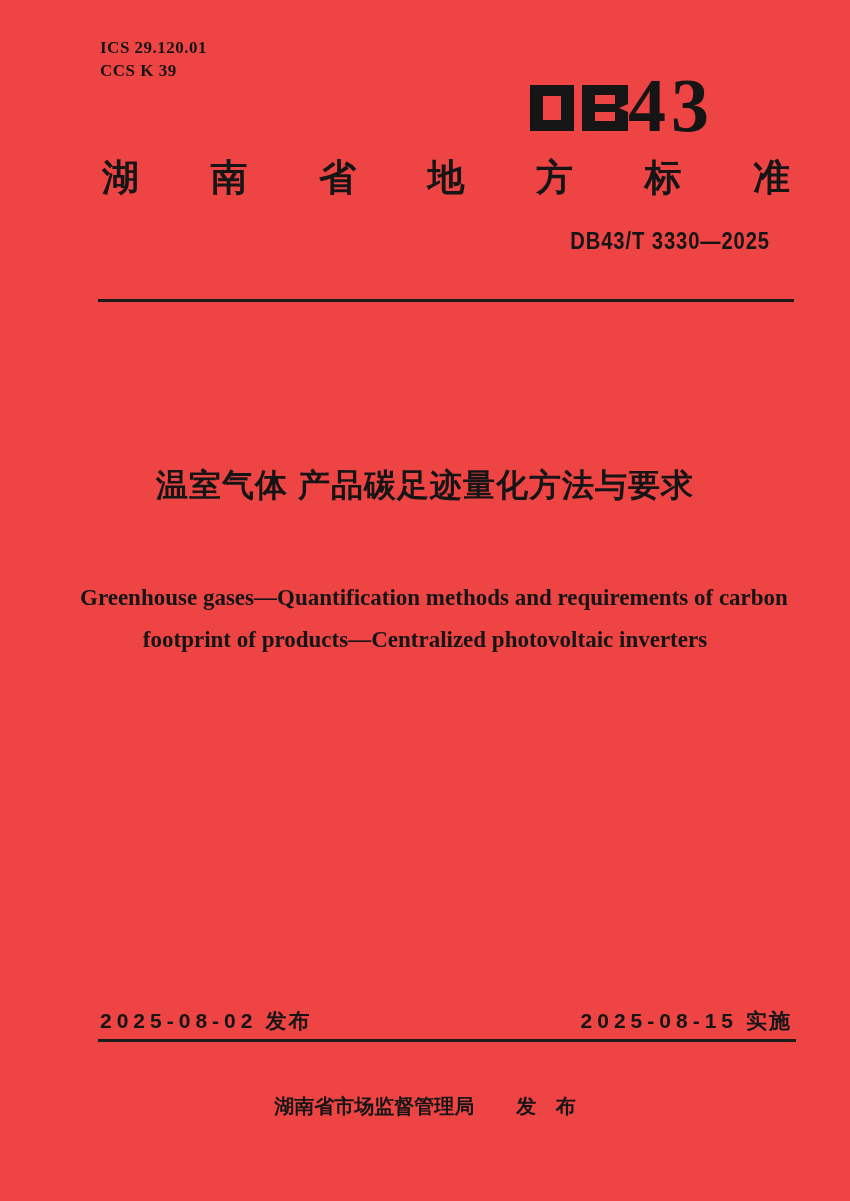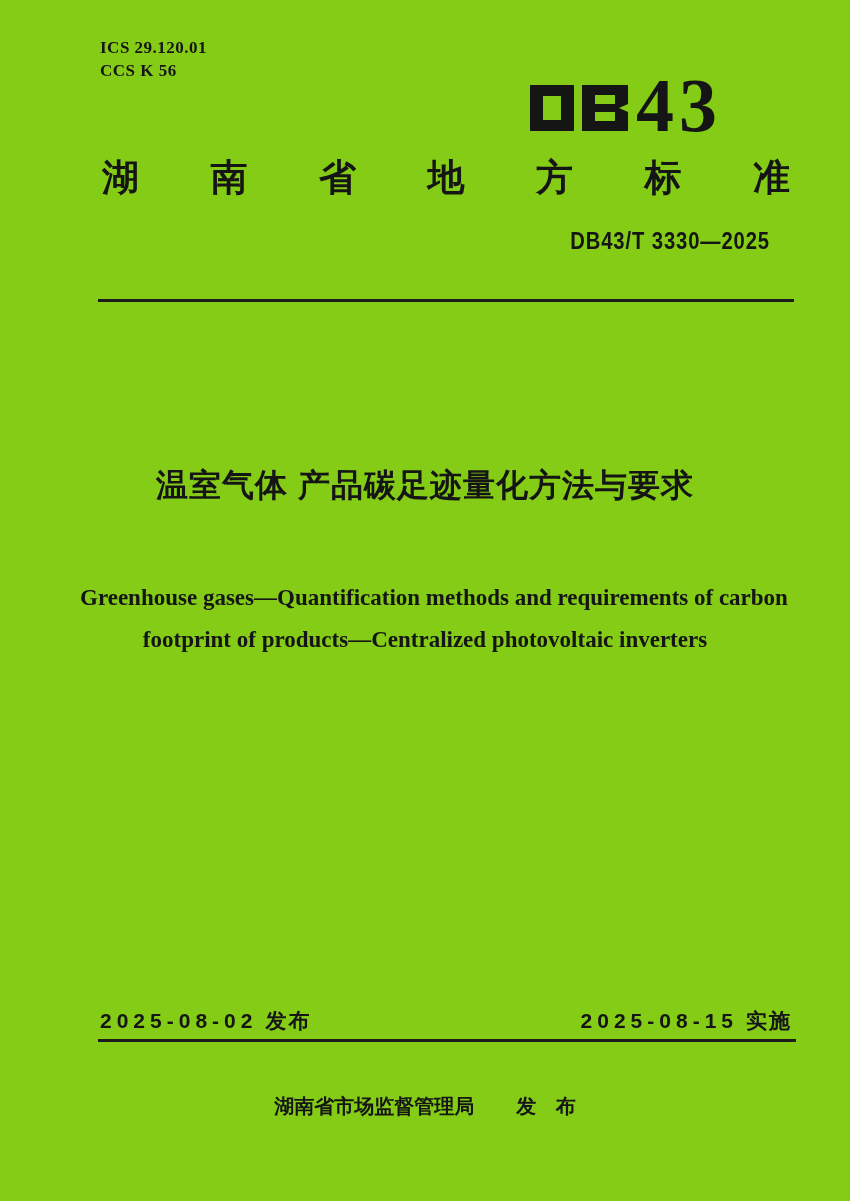--- a/index.html
+++ b/index.html
@@ -1,38 +1,38 @@
 <!DOCTYPE html>
 <html><head>
 <meta charset="utf-8">
 <style>
   html,body{margin:0;padding:0;background:#e8e8e8;}
   .page{
     position:relative;
     width:850px;height:1201px;
     margin:0 auto;
-    background:#84cc16;
+    background:#ef4444;
     color:#151515;
     font-family:"Liberation Sans",sans-serif;
     overflow:hidden;
   }
   
   .ics-block{
     position:absolute;left:100px;top:36px;
     font-family:"Liberation Serif","DejaVu Serif",serif;
     font-weight:bold;font-size:17px;line-height:23px;
     letter-spacing:0.5px;
   }
   
   .logo{position:absolute;left:530px;top:80px;height:58px;display:flex;align-items:flex-start;}
   .logo-db-svg{display:block;margin-top:5px;}
   .logo-43{
     font-family:"Liberation Serif","DejaVu Serif",serif;
     font-weight:bold;font-size:76px;line-height:50px;
-    letter-spacing:5px;margin-left:8px;display:block;
+    letter-spacing:5px;display:block;
   }
   
   .standard-type-row{
     position:absolute;left:102px;top:156px;width:688px;
     display:flex;justify-content:space-between;
     font-size:37px;font-weight:700;line-height:44px;
   }
   .standard-code{
     position:absolute;right:80px;top:228px;
     font-weight:bold;font-size:23px;line-height:26px;
@@ -73,21 +73,21 @@
   }
   .publish-label{margin-left:42px;word-spacing:14px;}
 </style>
 </head>
 <body>
 
 <div class="page">
 
   <div class="ics-block">
     <div>ICS 29.120.01</div>
-    <div>CCS K 56</div>
+    <div>CCS K 39</div>
   </div>
 
   <div class="logo">
     <svg class="logo-db-svg" width="98" height="46" viewBox="0 0 98 46" aria-hidden="true">
       <path fill="#151515" fill-rule="evenodd" d="M0,0 H44 V46 H0 Z
            M13,11 H31 V35 H13 Z
            M52,0 H98 V46 H52 Z
            M65,10 H85 V19 H65 Z
            M65,27 H85 V36 H65 Z
            M98,19 L89,23 L98,27 Z"></path>

